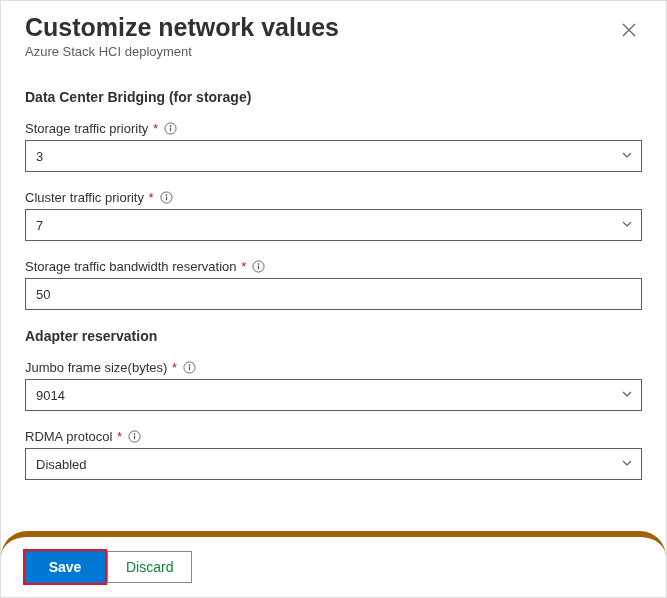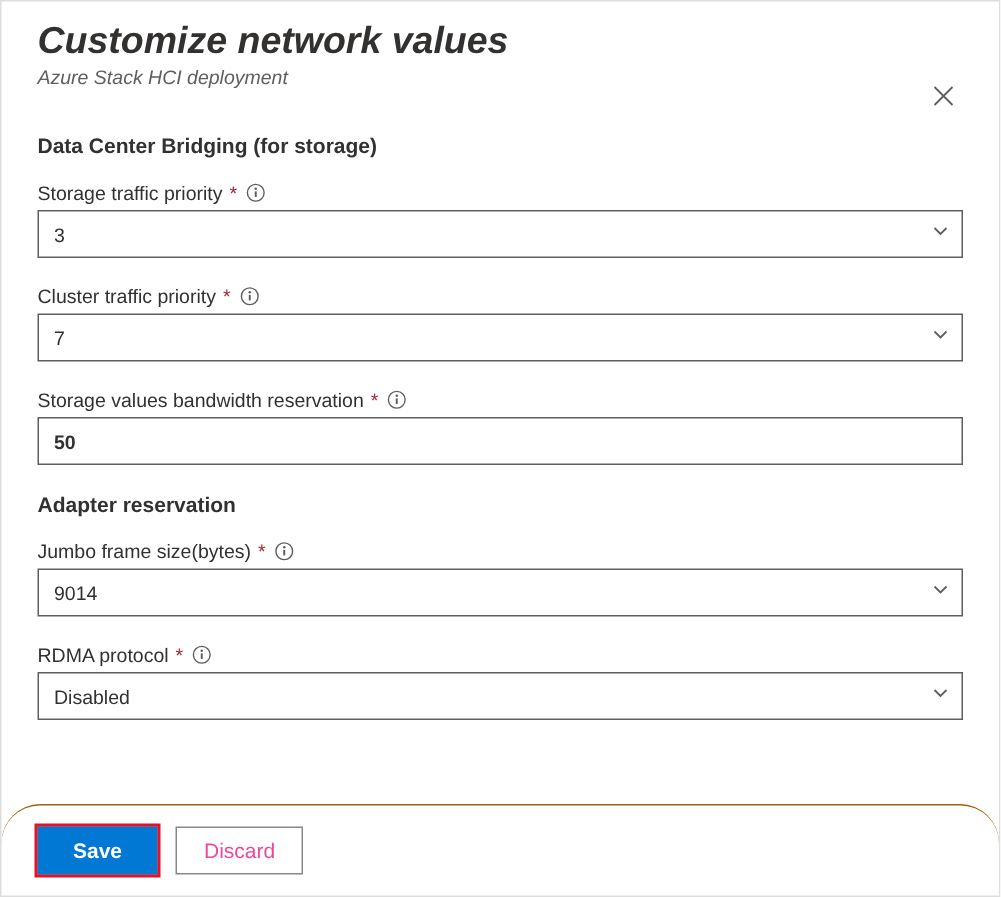--- a/index.html
+++ b/index.html
@@ -17,23 +17,22 @@
     position: relative;
     border: 1px solid #ddd;
   }
   .panel-body {
     flex: 1 1 auto;
     padding: 12px 24px 8px 24px;
     overflow: hidden;
   }
   .header-row {
     display: flex;
-    align-items: flex-end;
+    align-items: flex-start;
     justify-content: space-between;
-    font-style: italic;
   }
   .title {
     font-size: 25px;
     font-weight: 600;
     color: #323130;
     margin: 0;
   }
   .subtitle {
     font-size: 13px;
     color: #605e5c;
@@ -86,47 +85,46 @@
     border: 1px solid #605e5c;
     background: #fff;
     font-size: 13px;
     font-family: inherit;
     color: #323130;
     padding: 0 30px 0 10px;
     outline: none;
   }
   .input-control {
     padding-right: 10px;
-    font-weight: bold;
   }
   .chevron {
     position: absolute;
     right: 9px;
     top: 50%;
     transform: translateY(-50%);
     pointer-events: none;
     color: #605e5c;
   }
   .footer {
-    border-top: 1px solid #a16207;
+    border-top: 6px solid #a16207;
     padding: 14px 24px;
     display: flex;
-    gap: 12px;
+    gap: 2px;
     border-radius: 26px;
   }
   .btn {
     height: 32px;
     min-width: 80px;
     padding: 0 18px;
     font-size: 14px;
     font-family: inherit;
     cursor: pointer;
     border: 1px solid #8a8886;
     background: #fff;
-    color: #ec4899;
+    color: #15803d;
   }
   .btn-primary {
     background: #0078d4;
     border-color: #0078d4;
     color: #fff;
     font-weight: 600;
   }
   .highlight-red {
     outline: 2px solid #e81123;
     outline-offset: 0;
@@ -191,21 +189,21 @@
         <span class="chevron">
           <svg width="12" height="12" viewBox="0 0 12 12">
               <path d="M2 4 L6 8 L10 4" stroke="currentColor" stroke-width="1.2" fill="none"></path>
             </svg>
         </span>
       </div>
     </div>
 
     <div class="field">
       <div class="field-label-row">
-        <span class="field-label"><span>Storage values bandwidth reservation</span> <span class="req">*</span></span>
+        <span class="field-label"><span>Storage traffic bandwidth reservation</span> <span class="req">*</span></span>
         <span class="info-icon">
           <svg width="13" height="13" viewBox="0 0 14 14">
               <circle cx="7" cy="7" r="6" stroke="currentColor" stroke-width="1" fill="none"></circle>
               <circle cx="7" cy="4.2" r="0.9" fill="currentColor"></circle>
               <rect x="6.3" y="6" width="1.4" height="4" fill="currentColor"></rect>
             </svg>
         </span>
       </div>
       <div class="input-wrap">
         <input class="control input-control" value="50" style="">

